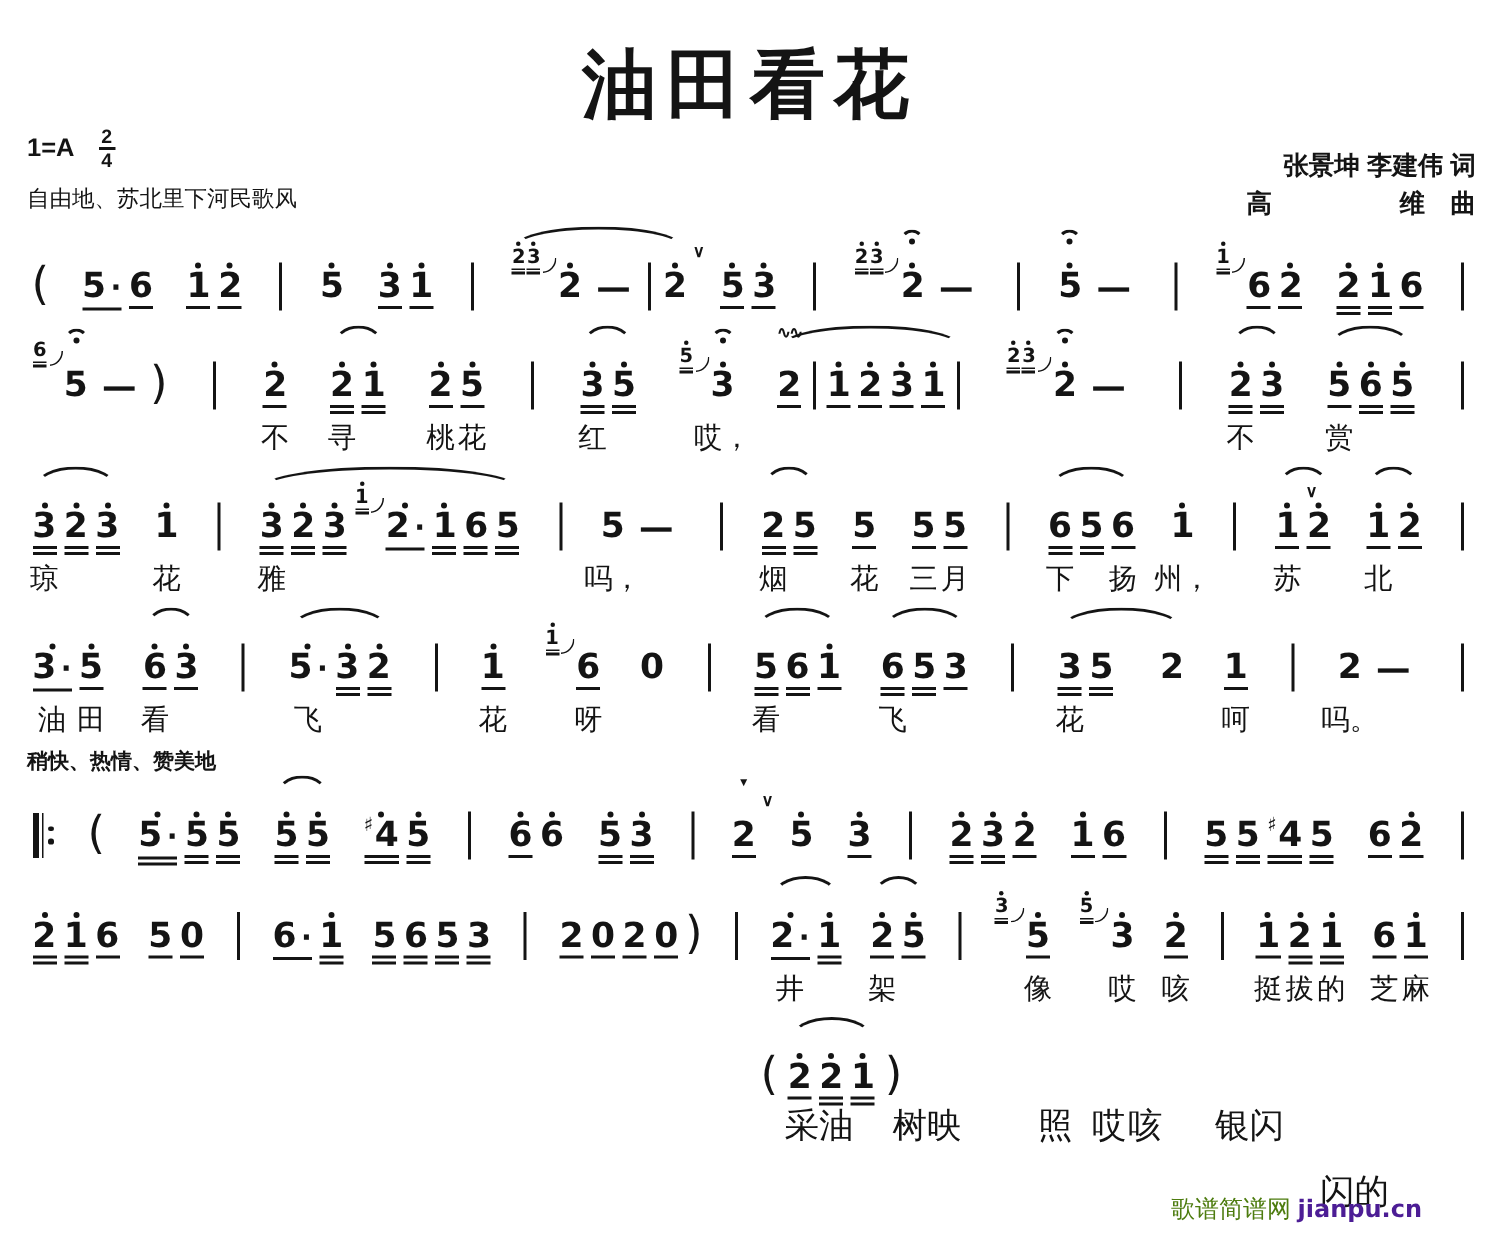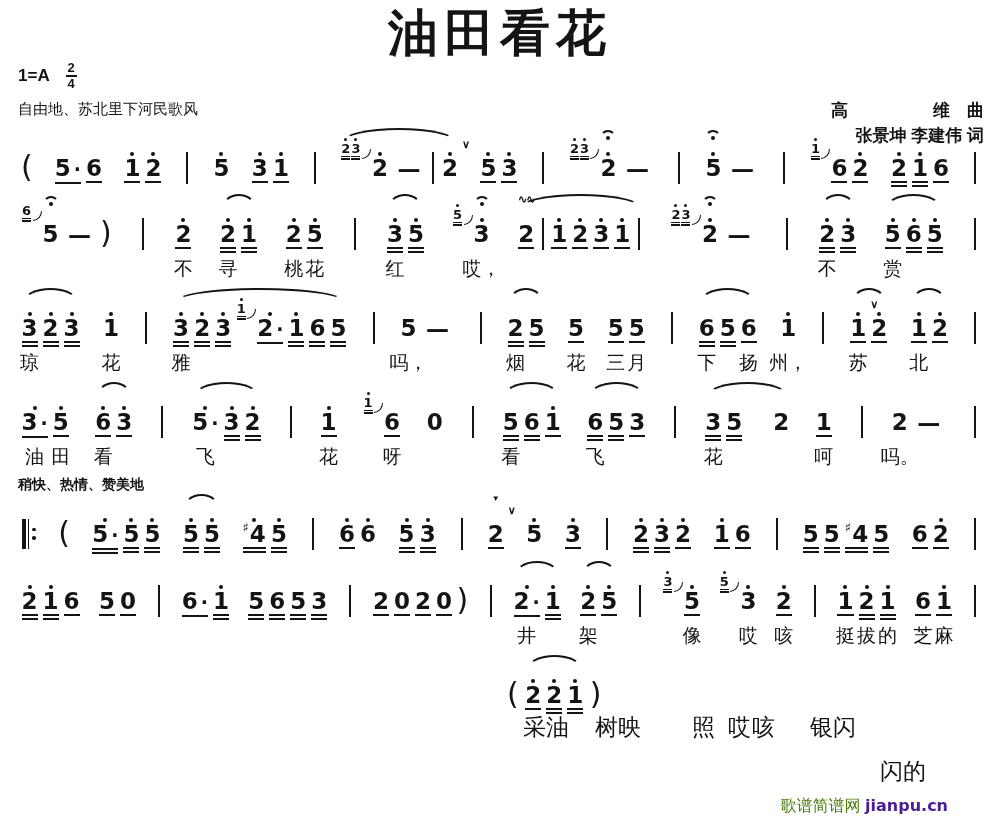--- a/index.html
+++ b/index.html
@@ -1,18 +1,18 @@
 <!DOCTYPE html>
 <html><head>
 <meta charset="utf-8">
 <style>
   html,body{margin:0;padding:0;}
   body{width:1000px;height:827px;background:#ffffff;color:#141414;
        font-family:"Liberation Sans",sans-serif;position:relative;overflow:hidden;}
-  .page{position:absolute;inset:0;padding:4px 18px;box-sizing:border-box;}
+  .page{position:absolute;inset:0;padding:27px 18px;box-sizing:border-box;}
   .title{text-align:center;font-size:50px;font-weight:900;letter-spacing:6px;
          font-family:"DejaVu Sans",sans-serif;line-height:58px;}
   .subtitle{text-align:center;font-size:17px;font-weight:700;margin-top:8px;}
   .credits{position:absolute;top:98px;right:16px;text-align:right;
            font-size:17px;font-weight:700;line-height:25px;}
   .keyrow{display:flex;align-items:center;gap:16px;margin-top:0px;
           font-weight:700;font-size:17px;}
   .frac{display:inline-flex;flex-direction:column;align-items:center;
         font-size:13px;font-weight:700;line-height:12px;}
   .fracbar{width:11px;height:1.5px;background:#141414;margin:1px 0;}
@@ -76,22 +76,22 @@
   .footer{position:absolute;right:52px;bottom:10px;font-size:16px;}
   .footer .site{color:#4d7c0f;}
   .footer .dom{color:#4c1d95;font-weight:700;font-family:"DejaVu Sans",sans-serif;cursor:pointer;}
 </style>
 </head>
 <body>
 
 <div class="page">
   <div class="title">油田看花</div>
   <div class="credits">
+    <div>张景坤 李建伟 词</div>
     <div>高　　　　　维　曲</div>
-    <div>张景坤 李建伟 词</div>
   </div>
   <div class="keyrow">
     <span>1=A</span>
     <span class="frac">
       <span>2</span>
       <span class="fracbar"></span>
       <span>4</span>
     </span>
   </div>
   <div class="tempo">自由地、苏北里下河民歌风</div>

